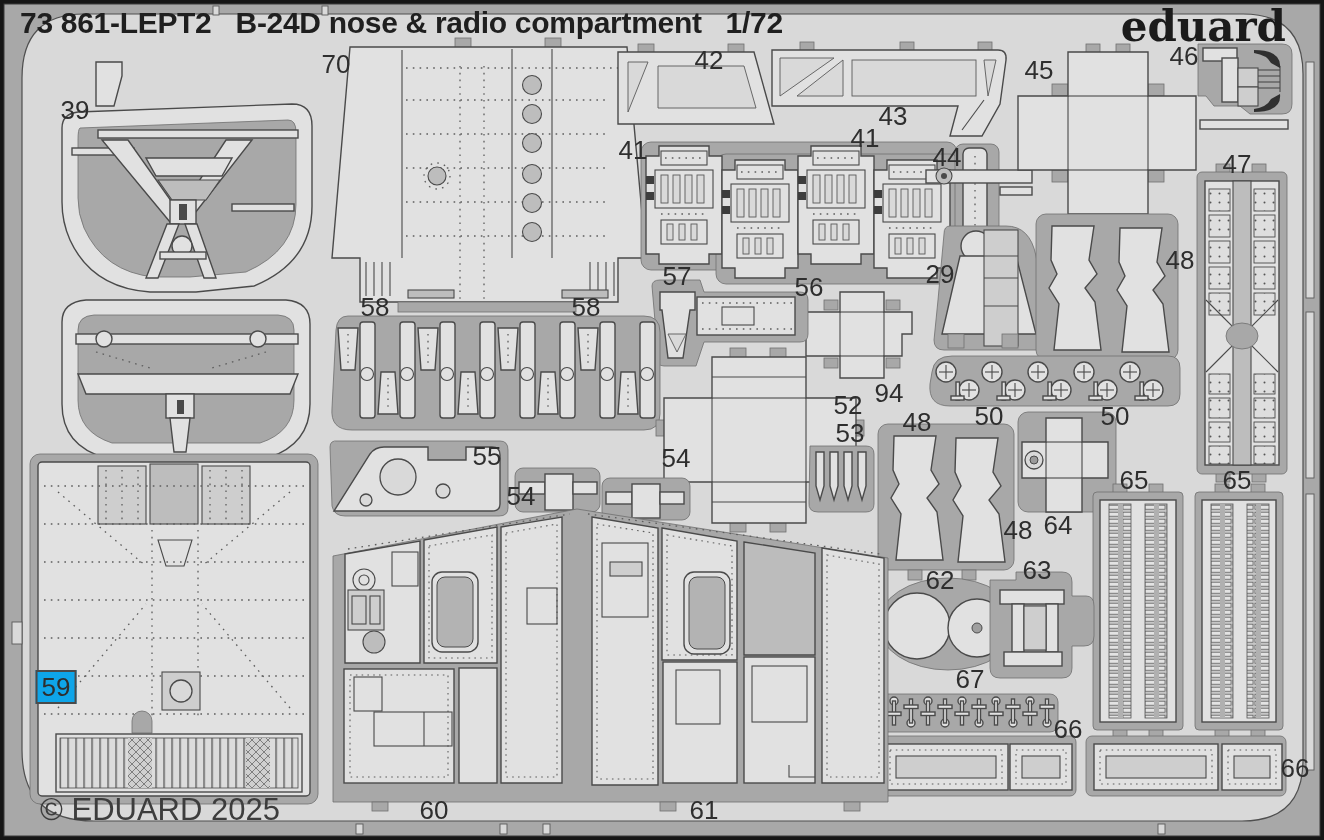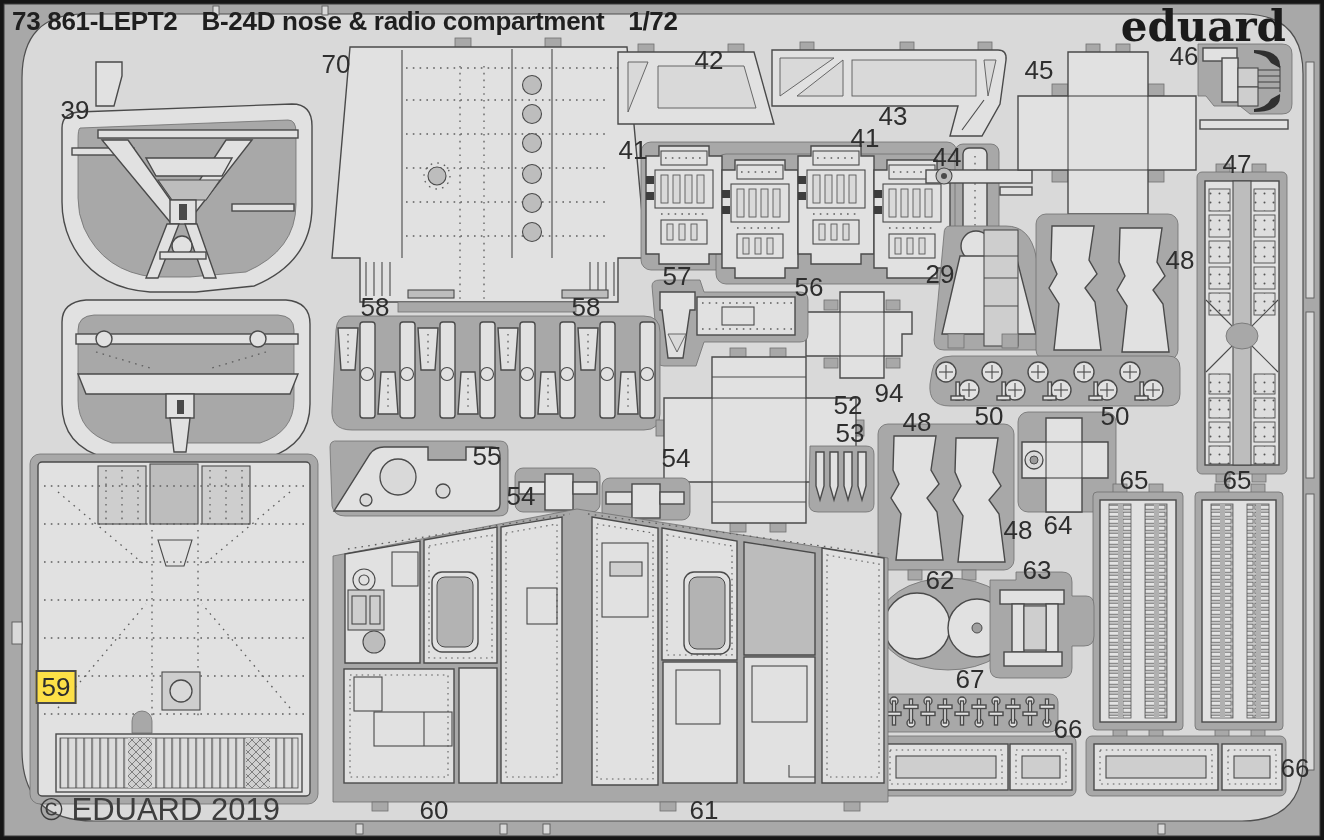--- a/index.html
+++ b/index.html
@@ -18,31 +18,31 @@
   .part2{fill:#cecece;stroke:var(--outline,#4a4a4a);stroke-width:1.1;}
   .dark2{fill:#bdbdbd;stroke:var(--outline,#4a4a4a);stroke-width:1.1;}
   .holeFill{fill:var(--background,#d9d9d9);stroke:#5a5a5a;stroke-width:0.9;}
   .holec{fill:var(--background,#d9d9d9);stroke:var(--outline,#4a4a4a);stroke-width:1.3;}
   .lineonly{fill:none;stroke:var(--outline,#4a4a4a);stroke-width:1.1;}
   .sline{stroke:var(--outline,#4a4a4a);stroke-width:1.1;fill:none;}
   .rivet{stroke:#5d5d5d;stroke-width:1.3;stroke-dasharray:1.6 5.2;fill:none;}
   .rivetR{fill:none;stroke:#5d5d5d;stroke-width:1.1;stroke-dasharray:1.6 4.2;}
   .dotseg{fill:url(#dotsP);stroke:var(--outline,#4a4a4a);stroke-width:0.9;}
   
-  .title-row{position:absolute;left:12px;top:6px;white-space:nowrap;
-    font-weight:bold;font-size:26px;letter-spacing:-0.3px;color:#1f1f1f;}
+  .title-row{position:absolute;left:20px;top:6px;white-space:nowrap;
+    font-weight:bold;font-size:30px;letter-spacing:-0.3px;color:#1f1f1f;}
   .title-row span{margin-right:24px;}
   .brand{position:absolute;right:38px;top:2px;font-family:"DejaVu Serif",serif;
     font-weight:bold;font-size:42px;color:#1b1b1b;}
   .copyright{position:absolute;left:40px;top:792px;font-size:31px;color:#3d3d3d;}
   .madein{position:absolute;right:30px;top:794px;font-size:31px;color:#3d3d3d;}
   .labels{position:absolute;left:0;top:0;width:100%;height:100%;pointer-events:none;}
   .plabel{position:absolute;transform:translate(-50%,-50%);font-size:26px;
     color:var(--label_ink,#2e2e2e);white-space:nowrap;line-height:1;}
-  .plabel.boxed{background:#fde047;border:2px solid #4a4a4a;padding:2px 4px;text-align:right;}
+  .plabel.boxed{background:#0ea5e9;border:2px solid #4a4a4a;padding:2px 4px;text-align:right;}
 </style>
 </head>
 <body>
 
 <div class="stage">
 
 <svg width="1324" height="840" viewBox="0 0 1324 840">
 <defs>
   <pattern id="dotsP" width="9" height="9" patternUnits="userSpaceOnUse">
     <rect width="9" height="9" fill="#dedede"></rect>
@@ -643,15 +643,15 @@
       <div class="plabel" style="left: 1295px; top: 768px;">66</div>
       <div class="plabel boxed" style="left: 56px; top: 687px;">59</div>
       <div class="plabel" style="left: 434px; top: 810px;">60</div>
       <div class="plabel" style="left: 704px; top: 810px;">61</div>
     </div>
 
 <div class="title-row">
   <span>73 861-LEPT2</span><span>B-24D nose &amp; radio compartment</span><span>1/72</span>
 </div>
 <div class="brand">eduard</div>
-<div class="copyright">© EDUARD 2019</div>
+<div class="copyright">© EDUARD 2025</div>
 
 </div>
 
 </body></html>

